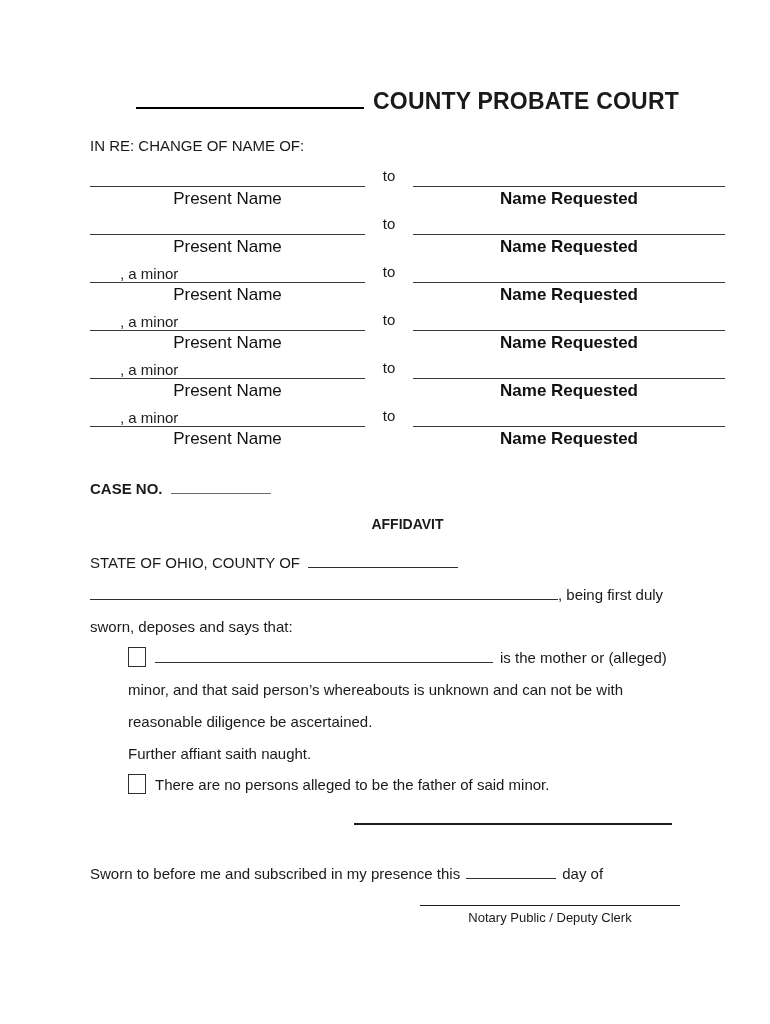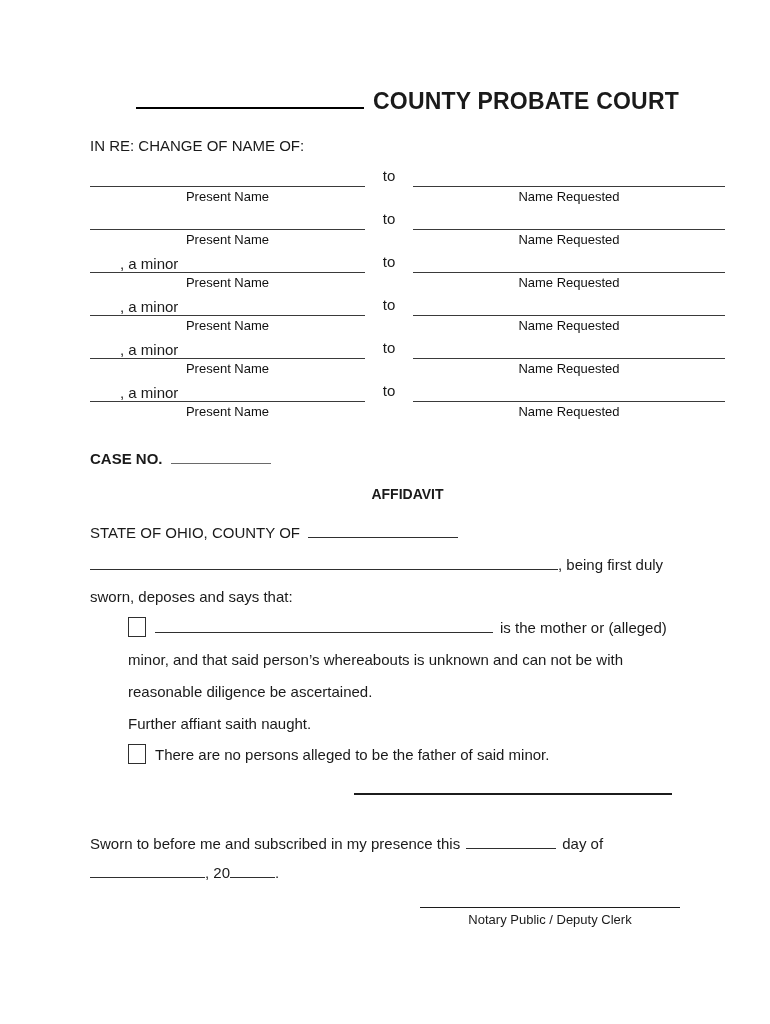--- a/index.html
+++ b/index.html
@@ -49,33 +49,33 @@
   .in-re { margin-top: 22px; }
 
   
   .rows { margin-top: 12px; }
   .name-row {
     display: flex;
     margin-bottom: 5px;
   }
   .field { display: flex; flex-direction: column; }
   .field.left  { width: 275px; }
-  .field.right { flex: 1; }
+  .field.right { flex: 1; font-weight: bold; }
   .line-box {
     height: 20px;
     border-bottom: 1.5px solid #3a3a3a;
     display: flex;
     align-items: flex-end;
   }
   .prefix {
     padding-left: 30px;
     line-height: 1.15;
   }
   .caption {
-    font-size: 13px;
+    font-size: 17px;
     text-align: center;
     margin-top: 2px;
     color: #111;
   }
   .to-cell {
     width: 48px;
     height: 20px;
     align-self: flex-start;
     display: flex;
     align-items: flex-end;
@@ -277,22 +277,19 @@
 
   <div class="aff-line indent">
     <span class="checkbox"></span><span>There are no persons alleged to be the father of said minor.</span>
   </div>
 
   <div class="sig-line"></div>
 
   <div class="sworn-para">
     <span>Sworn to before me and subscribed in my presence this</span><span class="blank day-blank"></span><span>day of</span>
   </div>
-  <div class="aff-line">
-    <span class="blank month-blank"></span><span>, 20</span><span class="blank year-blank"></span><span>.</span>
-  </div>
 
   <div class="notary-block">
     <div class="notary-line"></div>
     <div class="notary-caption">Notary Public / Deputy Clerk</div>
   </div>
 
 </div>
 
 </body></html>

